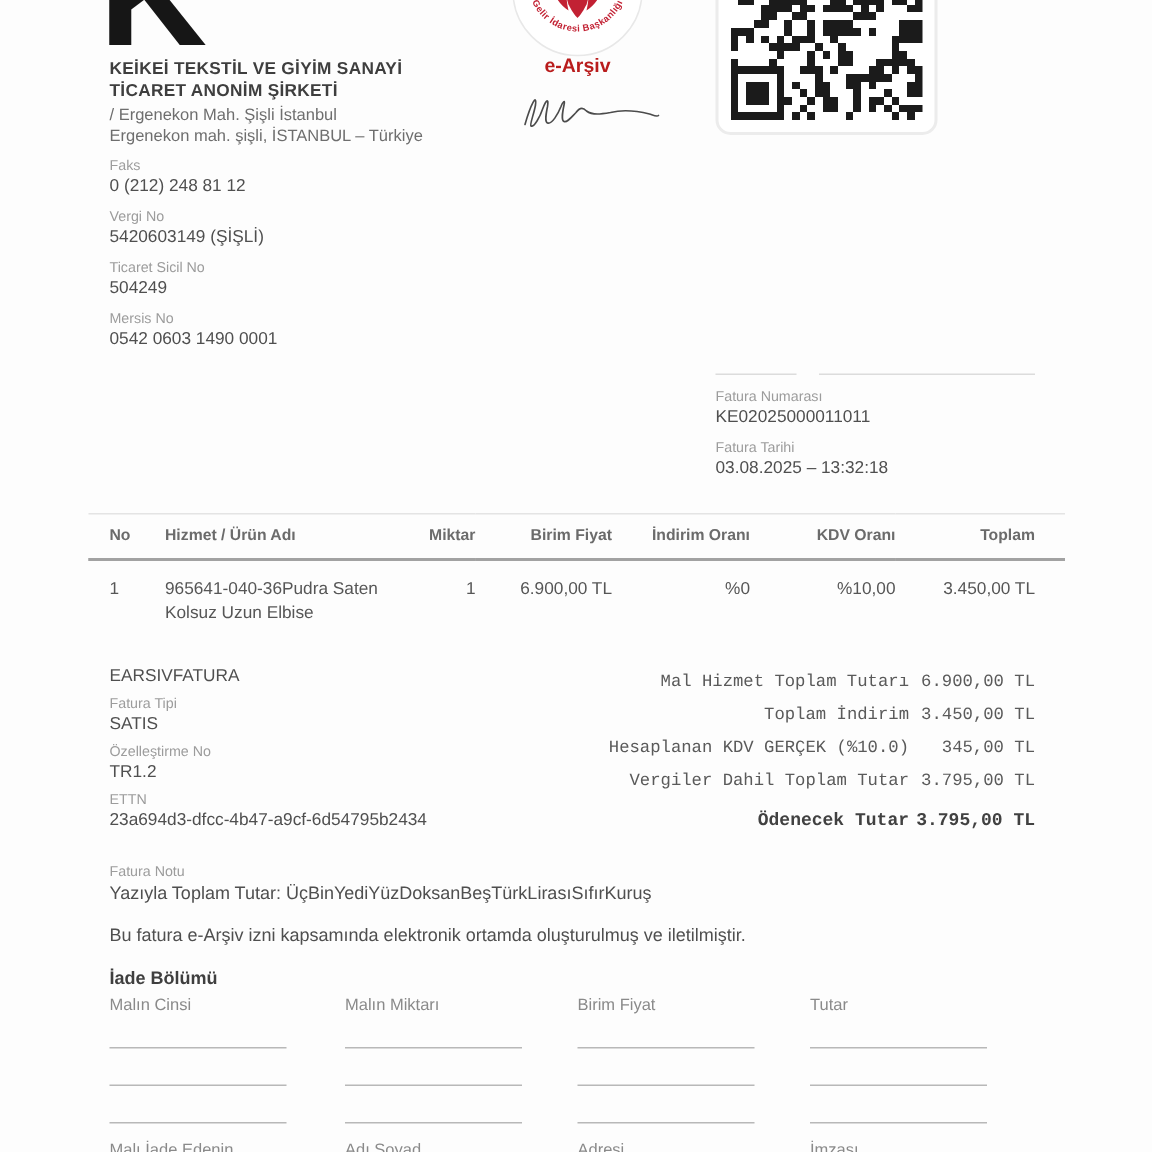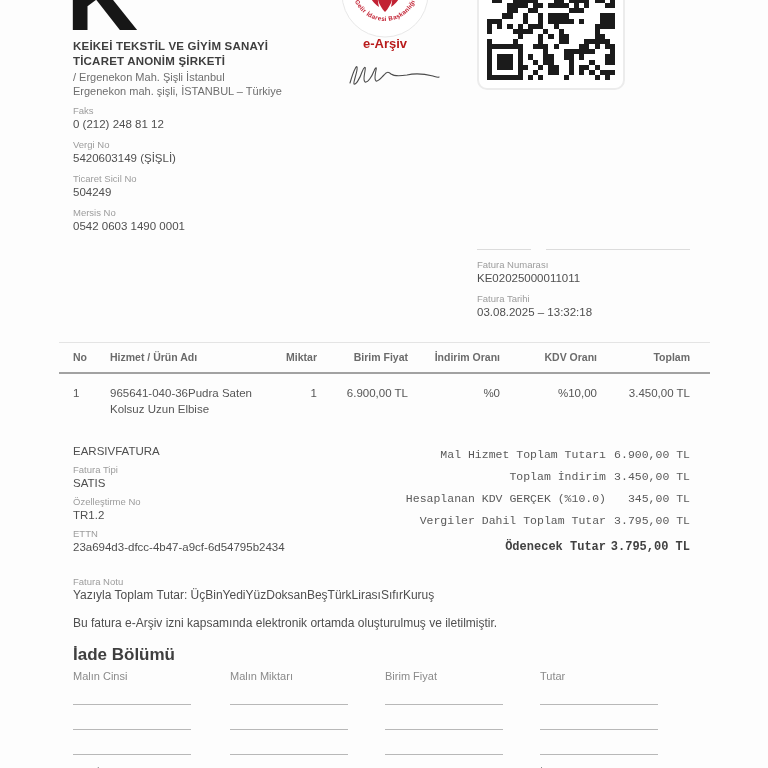--- a/index.html
+++ b/index.html
@@ -51,21 +51,21 @@
   .tlabel { flex:1; text-align:right; font-size:11.5px; color:#5a5a5a; }
   .tvalue { width:84px; text-align:right; font-size:11.5px; color:#5a5a5a; }
   .trow.bold { margin-top:4px; }
   .trow.bold .tlabel, .trow.bold .tvalue { font-weight:700; color:#414141; font-size:12px; }
   
   .notes { position:absolute; left:73px; top:575px; width:560px; }
   .notes .val { font-size:12px; }
   .statement { position:absolute; left:73px; top:616px; width:600px; font-size:12px; font-weight:400; color:#4f4f4f; }
   
   .iade { position:absolute; left:73px; top:645px; right:56px; }
-  .iade-title { font-size:17px; font-weight:700; color:#3f3f3f; }
+  .iade-title { font-size:12px; font-weight:700; color:#3f3f3f; }
   .iade-grid { display:grid; grid-template-columns:157px 155px 155px 1fr; margin-top:4px; }
   .iade-col .hd { font-size:11px; color:#8a8a8a; line-height:14px; }
   .iade-col .line { width:118px; height:0; border-top:1px solid #b8b8b8; margin-top:24px; }
   .iade-col .line.first { margin-top:21px; }
   .iade-col .ft { font-size:11px; color:#8a8a8a; margin-top:11px; line-height:14px; }
 </style>
 </head>
 <body>
 
 <div class="page">

